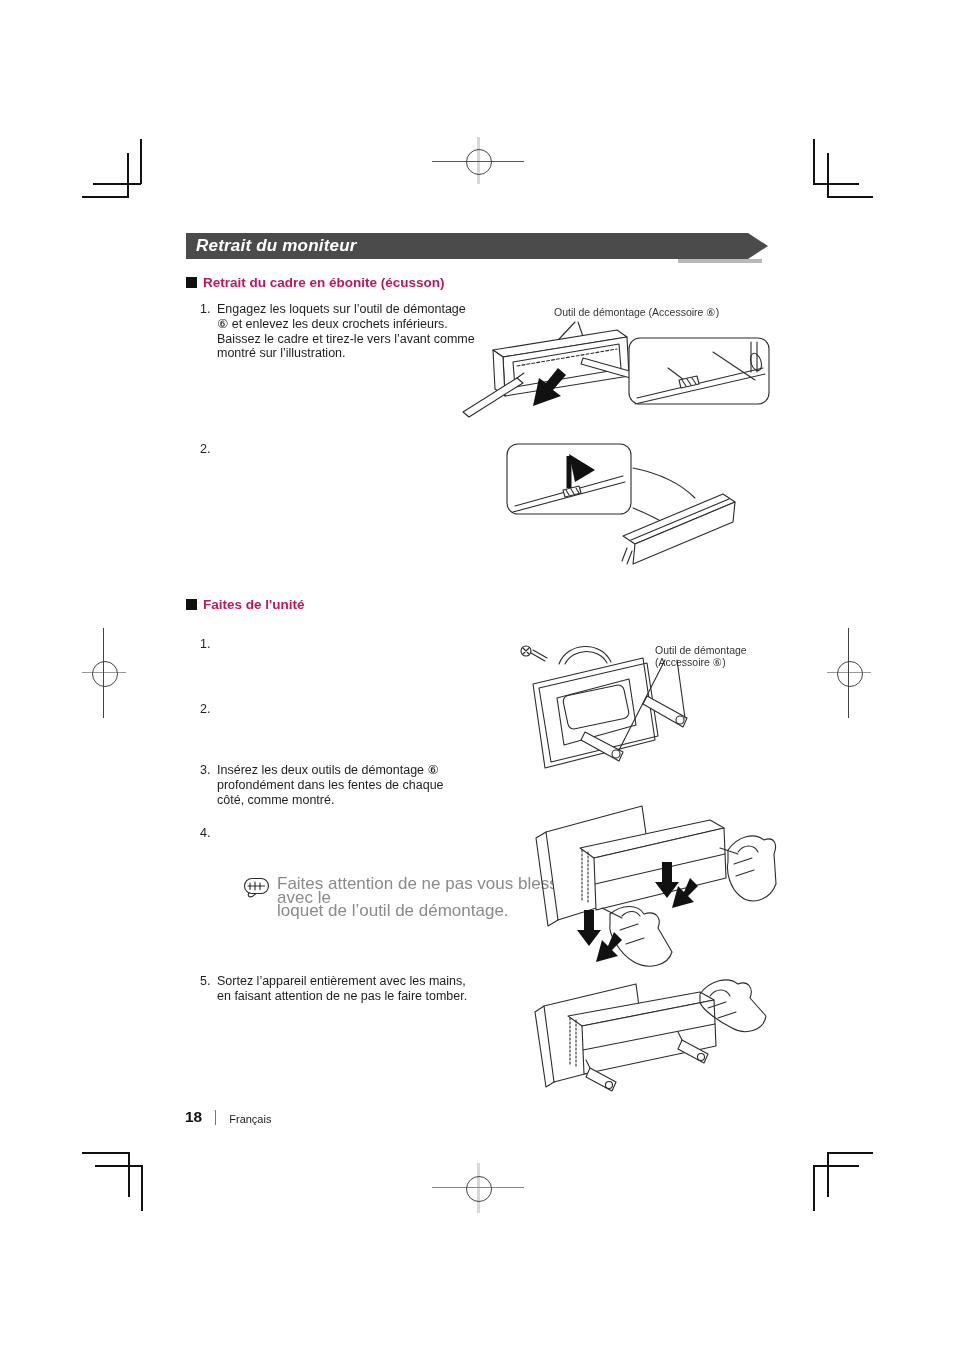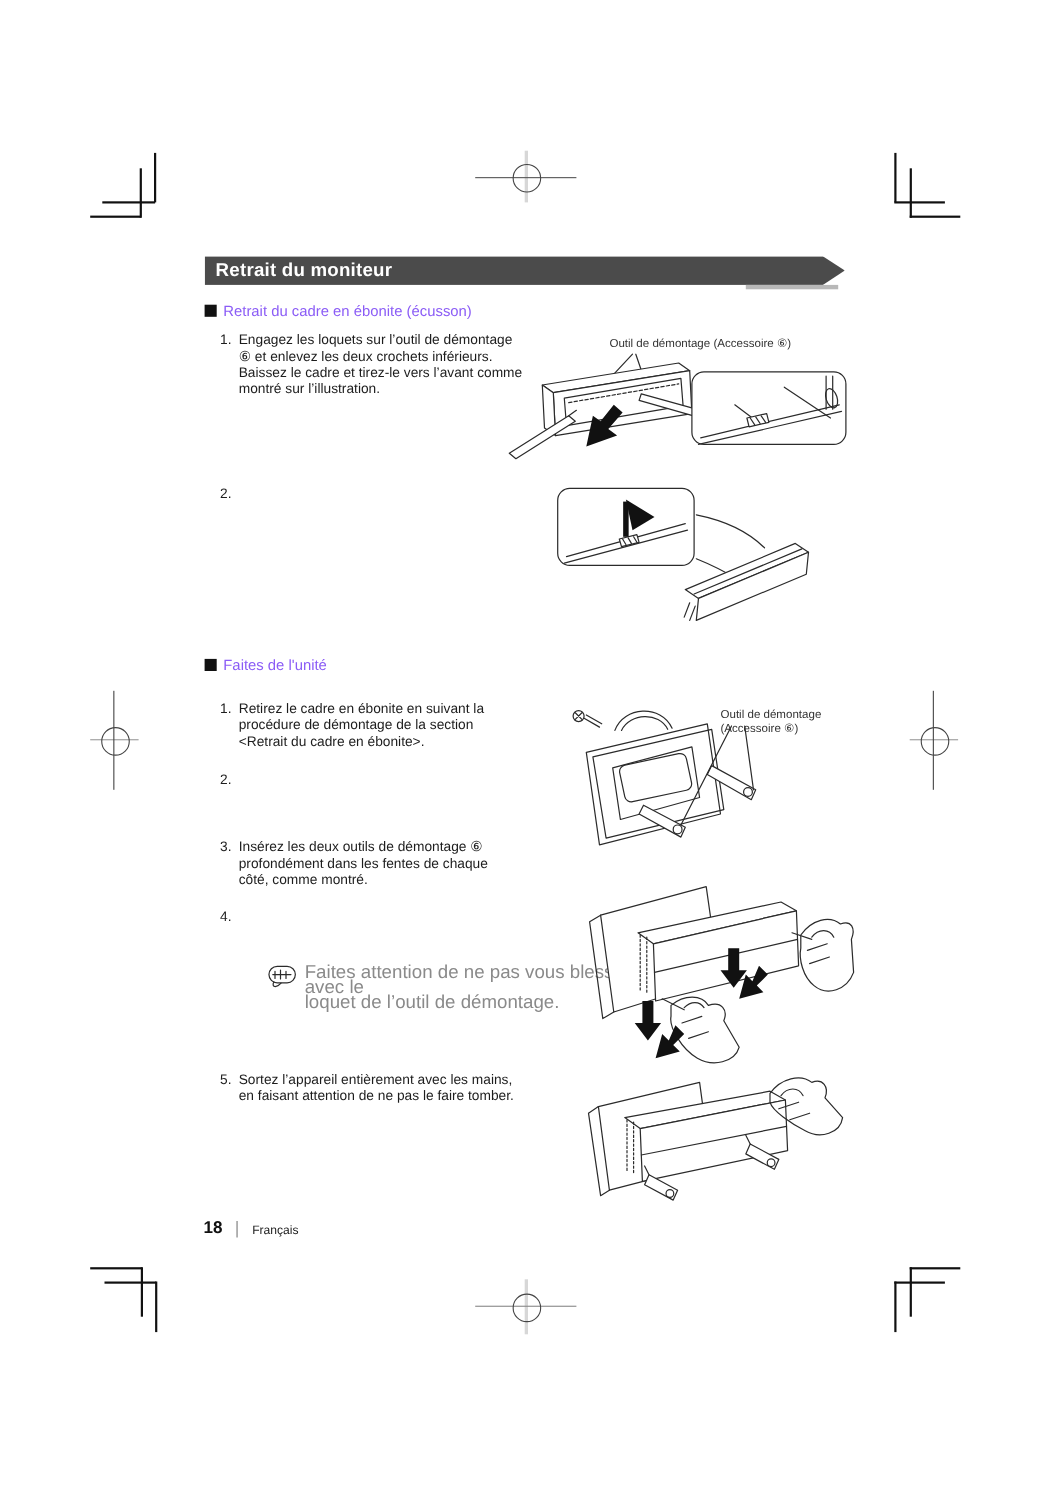--- a/index.html
+++ b/index.html
@@ -10,23 +10,24 @@
   }
   .abs{position:absolute;}
   .mark{position:absolute;background:#111;}
   
   .title-bar{
     position:absolute;left:186px;top:233px;width:582px;height:26px;
     background:#4b4b4b;color:#fff;font-size:17px;font-weight:bold;
     line-height:26px;padding-left:10px;box-sizing:border-box;
     clip-path:polygon(0 0,calc(100% - 20px) 0,100% 50%,calc(100% - 20px) 100%,0 100%);
     letter-spacing:.2px;
+    font-style:italic;
   }
   .title-shadow{position:absolute;left:678px;top:259px;width:84px;height:4px;background:#b8b8b8;}
-  .sec-head{position:absolute;display:flex;align-items:center;font-weight:normal;font-size:13.5px;color:#8b5cf6;}
+  .sec-head{position:absolute;display:flex;align-items:center;font-weight:bold;font-size:13.5px;color:#be185d;}
   .sec-sq{width:11px;height:11px;background:#111;margin-right:6px;flex:0 0 auto;}
   .step{position:absolute;display:flex;font-size:12.5px;line-height:14.8px;color:#1d1d1d;}
   .step-num{width:17px;flex:0 0 auto;}
   .step-text{white-space:pre-line;}
   .fig-label{position:absolute;font-size:10.5px;color:#333;white-space:pre-line;line-height:12px;}
   .note-text{position:absolute;font-size:17px;line-height:13.5px;color:#8a8a8a;white-space:pre-line;}
   .footer{position:absolute;left:185px;top:1108px;display:flex;align-items:flex-end;}
   .footer-num{font-size:15.5px;font-weight:bold;color:#111;}
   .footer-div{width:1px;height:15px;background:#777;margin:0 13px 1px 13px;}
   .footer-lang{font-size:11px;color:#222;padding-bottom:1px;}
@@ -159,23 +160,20 @@
     <path class="la" d="M122,108 L117,121 M127,111 L122,124"></path>
   </svg>
 
   <div class="sec-head" style="left:186px;top:597px;">
     <span class="sec-sq"></span>
     <span>Faites de l'unité</span>
   </div>
 
   <div class="step" style="left:200px;top:637px;width:278px;">
     <span class="step-num">1.</span>
-    <span class="step-text">Retirez le cadre en ébonite en suivant la
-procédure de démontage de la section
-&lt;Retrait du cadre en ébonite&gt;.</span>
   </div>
   <div class="step" style="left:200px;top:702px;width:278px;">
     <span class="step-num">2.</span>
   </div>
   <div class="step" style="left:200px;top:763px;width:278px;">
     <span class="step-num">3.</span>
     <span class="step-text">Insérez les deux outils de démontage ⑥
 profondément dans les fentes de chaque
 côté, comme montré.</span>
   </div>

